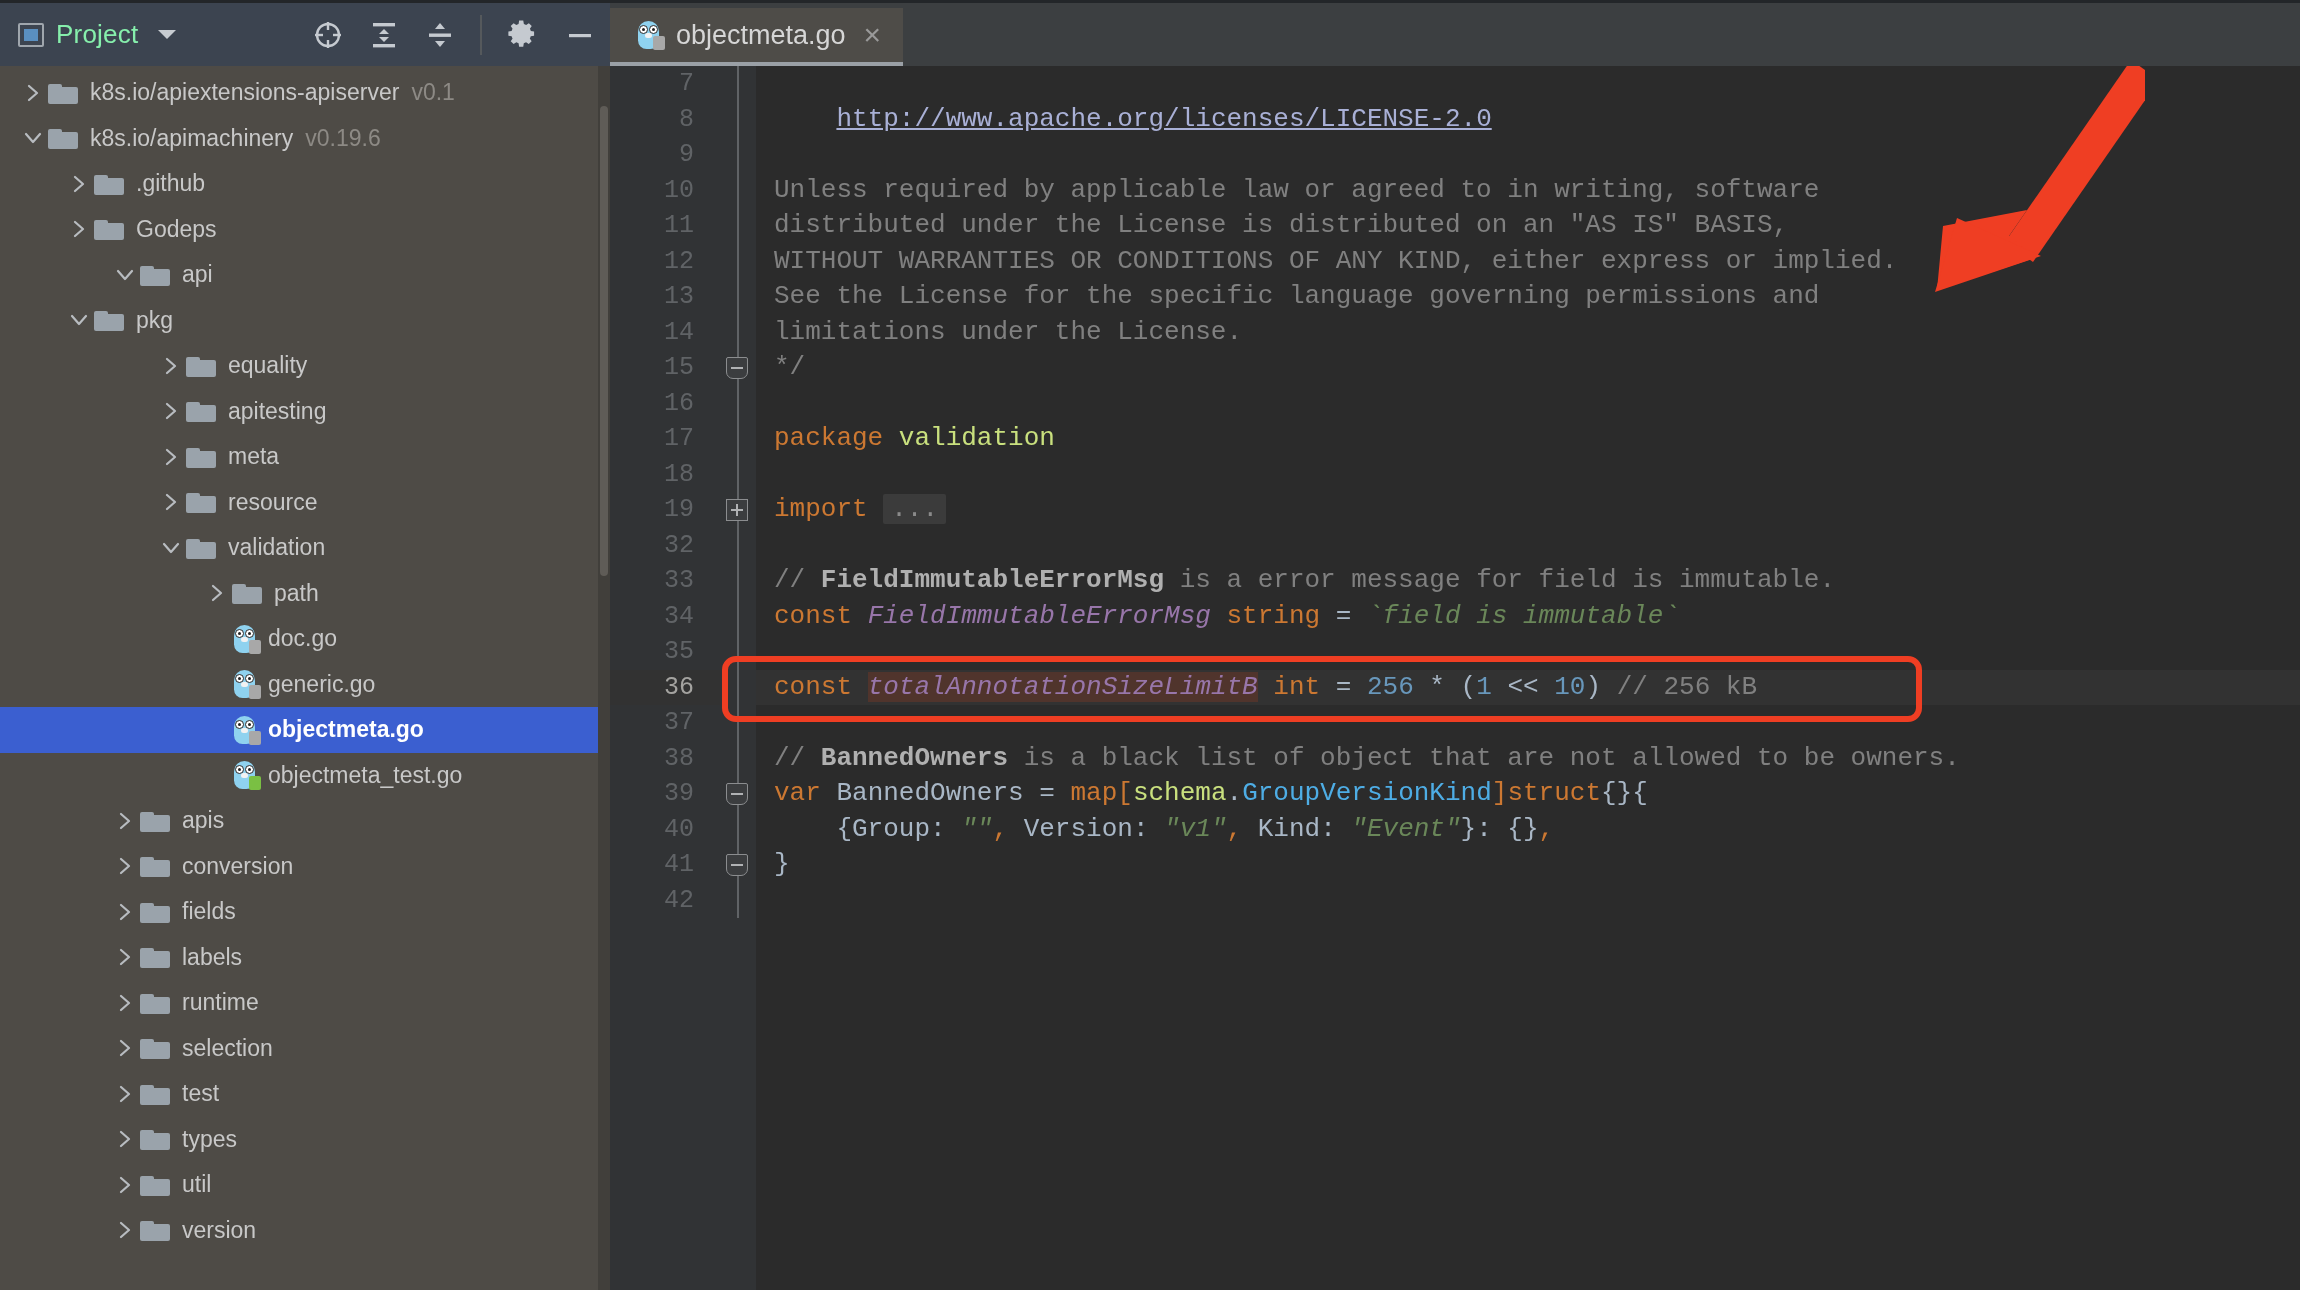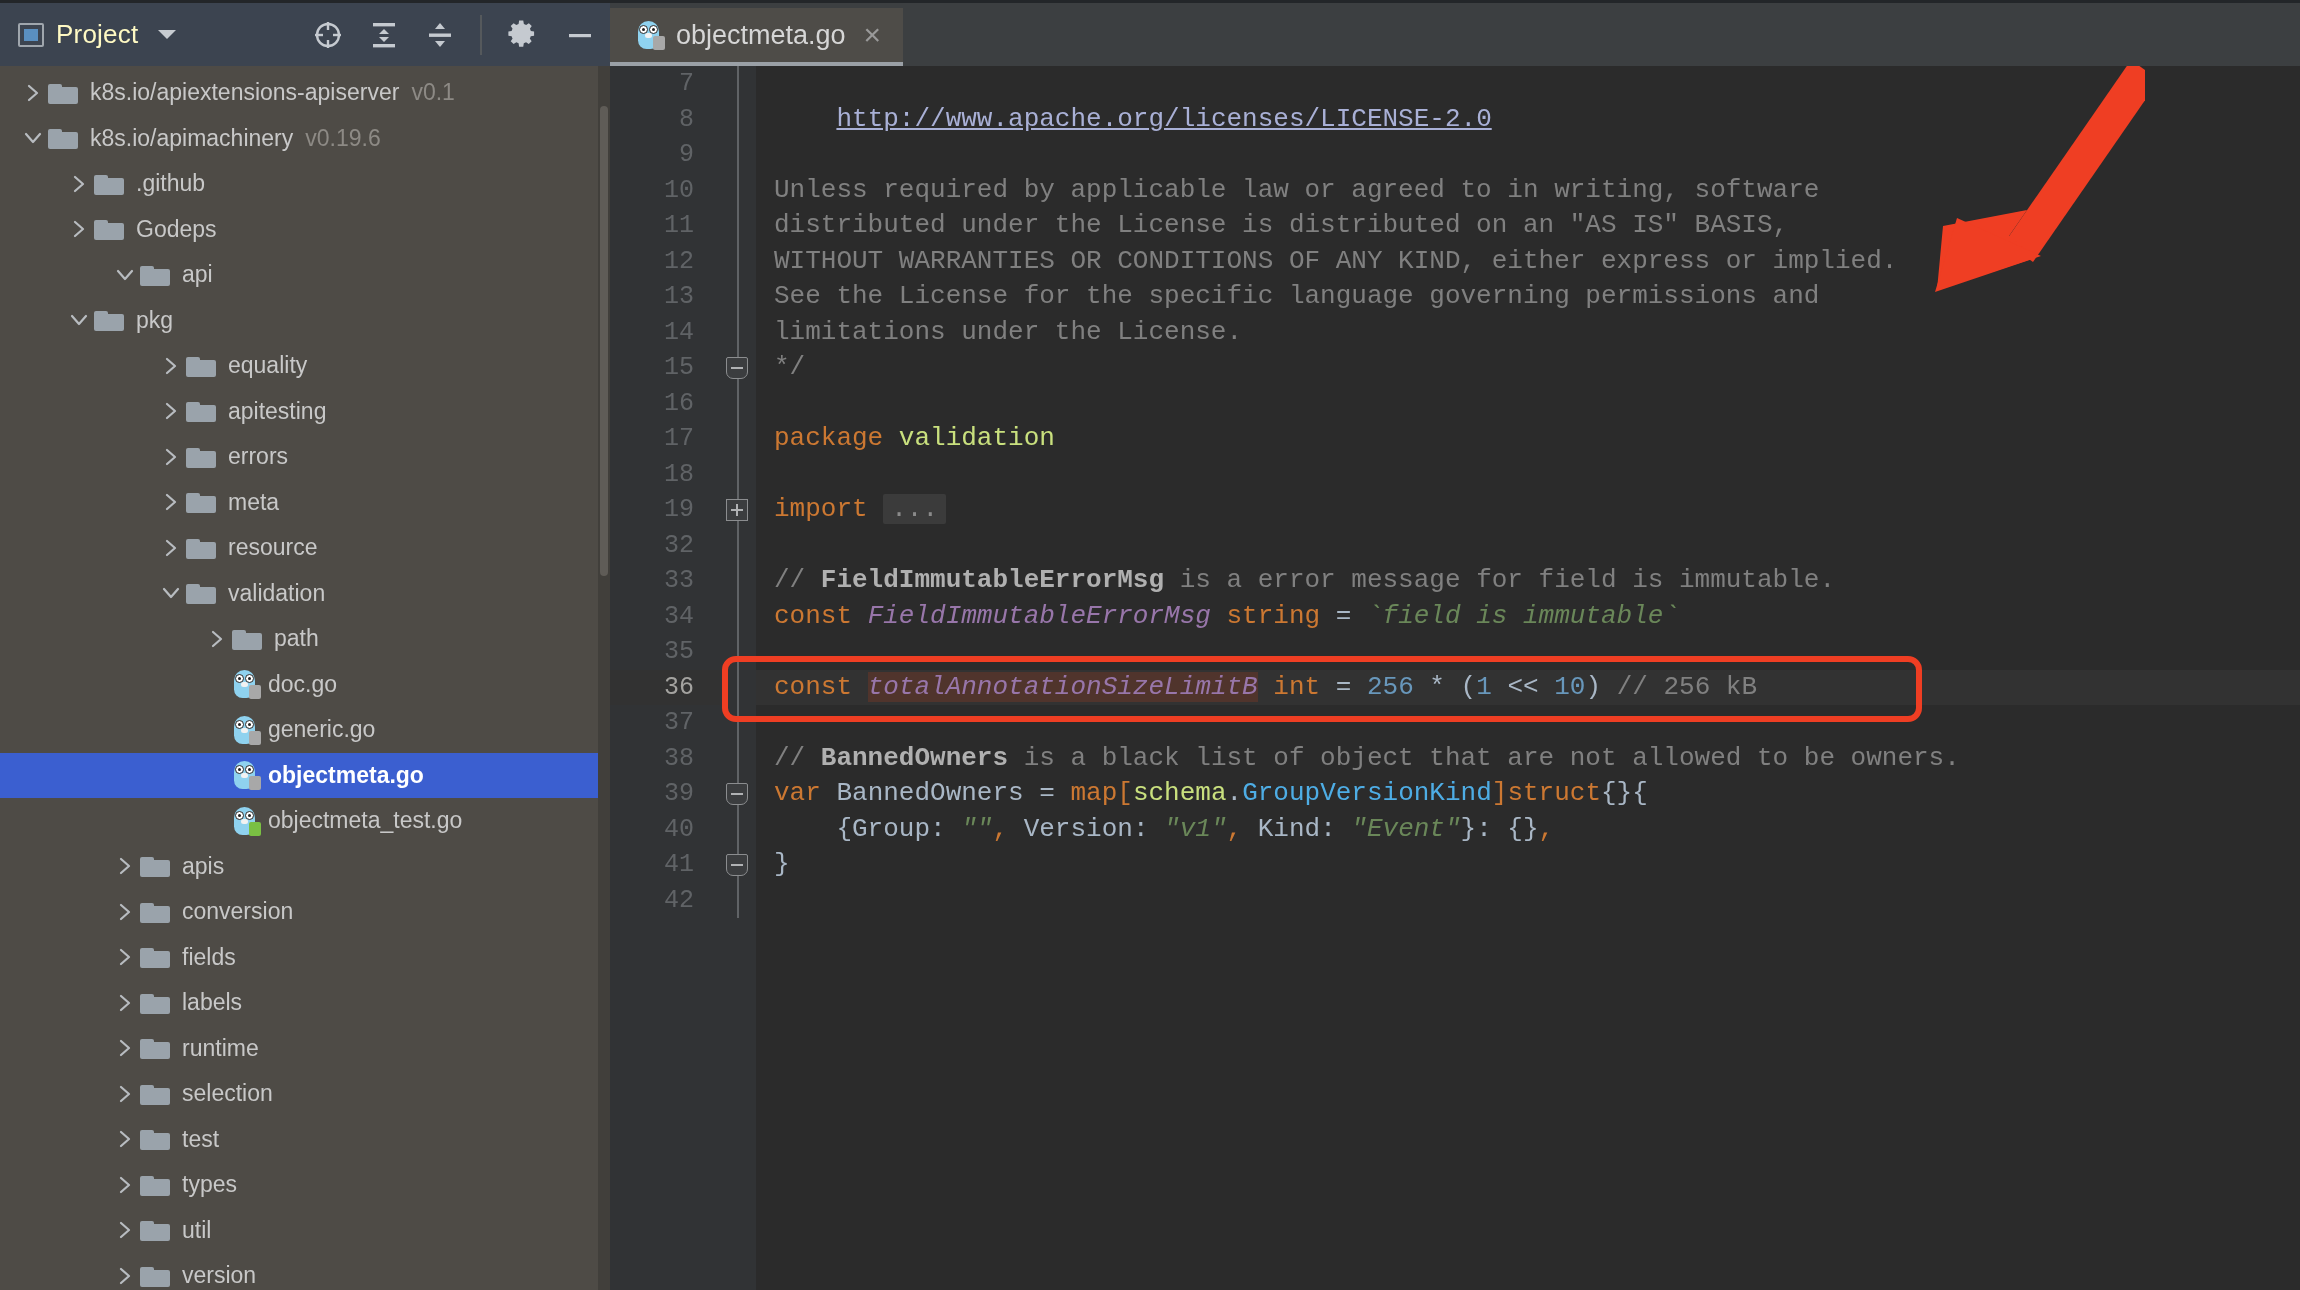--- a/index.html
+++ b/index.html
@@ -14,21 +14,21 @@
   
   .topbar{height:66px;display:flex;align-items:stretch;background:#3c3f41;flex:0 0 66px;}
   .tool-window-header{
     width:610px;flex:0 0 610px;background:#3c4450;display:flex;align-items:center;
     padding:0 14px 0 18px;box-sizing:border-box;border-top:3px solid #232629;
   }
   .tw-title{display:flex;align-items:center;gap:12px;cursor:default;}
   .tw-proj-icon{width:26px;height:24px;border:2px solid #9fa6ad;box-sizing:border-box;
     display:flex;align-items:center;justify-content:center;border-radius:2px;}
   .tw-proj-icon i{display:block;width:14px;height:12px;background:#5a8fc0;}
-  .tw-label{color:#fef9c3;font-size:26px;letter-spacing:.2px;}
+  .tw-label{color:#86efac;font-size:26px;letter-spacing:.2px;}
   .caret-down{width:0;height:0;border-left:9px solid transparent;border-right:9px solid transparent;
     border-top:9px solid #c7ccd1;margin-left:8px;}
   .tw-actions{margin-left:auto;display:flex;align-items:center;gap:24px;}
   .tw-actions .ic{display:flex;align-items:center;justify-content:center;cursor:pointer;}
   .vdiv{width:2px;height:40px;background:#55595c;}
 
   .tab-strip{flex:1;background:#3c3f41;display:flex;align-items:flex-end;border-top:3px solid #232629;}
   .tab{
     height:58px;background:#4e4c48;display:flex;align-items:center;gap:14px;
     padding:0 18px 0 26px;box-sizing:border-box;position:relative;cursor:pointer;
@@ -273,30 +273,20 @@
             <span class="label">apitesting</span>
           </div>
           <div class="row">
             <span style="display:inline-block;width:156px;flex:0 0 156px;"></span>
             <span class="arrow">
               <svg width="20" height="20" viewBox="0 0 20 20">
                 <polyline points="6,3 14,10 6,17" fill="none" stroke="#b8bcc0" stroke-width="2.2" stroke-linecap="round" stroke-linejoin="round"></polyline>
               </svg>
             </span>
             <span class="folder"></span>
-            <span class="label">errors</span>
-          </div>
-          <div class="row">
-            <span style="display:inline-block;width:156px;flex:0 0 156px;"></span>
-            <span class="arrow">
-              <svg width="20" height="20" viewBox="0 0 20 20">
-                <polyline points="6,3 14,10 6,17" fill="none" stroke="#b8bcc0" stroke-width="2.2" stroke-linecap="round" stroke-linejoin="round"></polyline>
-              </svg>
-            </span>
-            <span class="folder"></span>
             <span class="label">meta</span>
           </div>
           <div class="row">
             <span style="display:inline-block;width:156px;flex:0 0 156px;"></span>
             <span class="arrow">
               <svg width="20" height="20" viewBox="0 0 20 20">
                 <polyline points="6,3 14,10 6,17" fill="none" stroke="#b8bcc0" stroke-width="2.2" stroke-linecap="round" stroke-linejoin="round"></polyline>
               </svg>
             </span>
             <span class="folder"></span>

